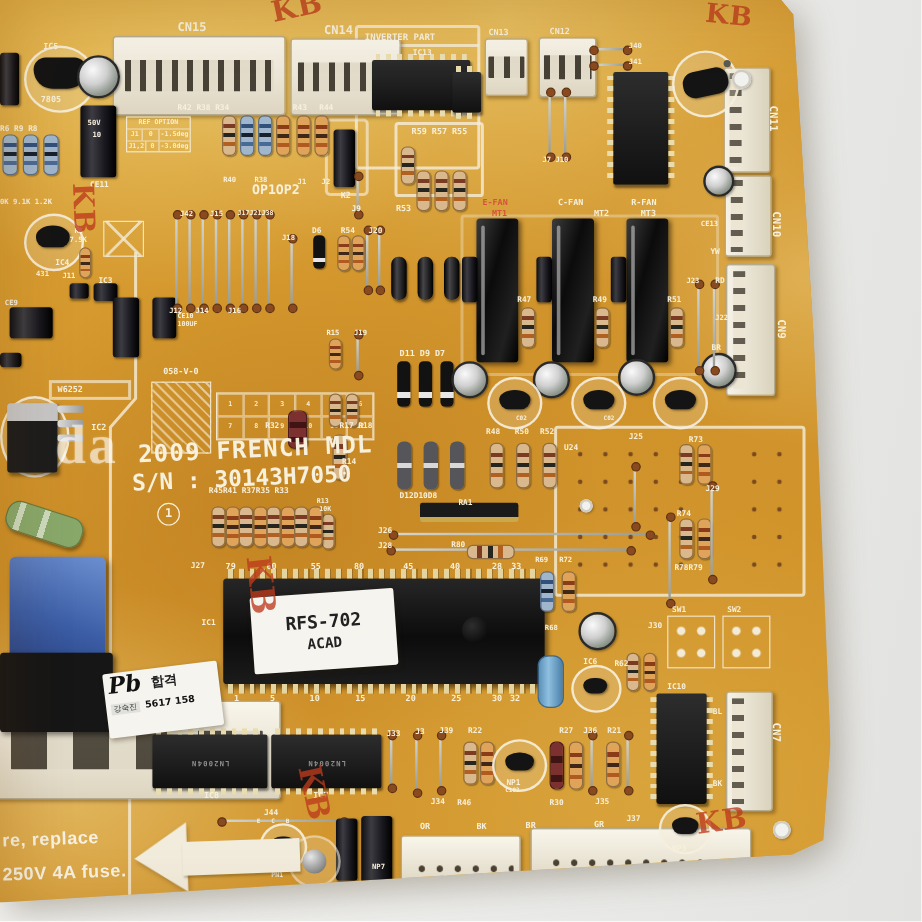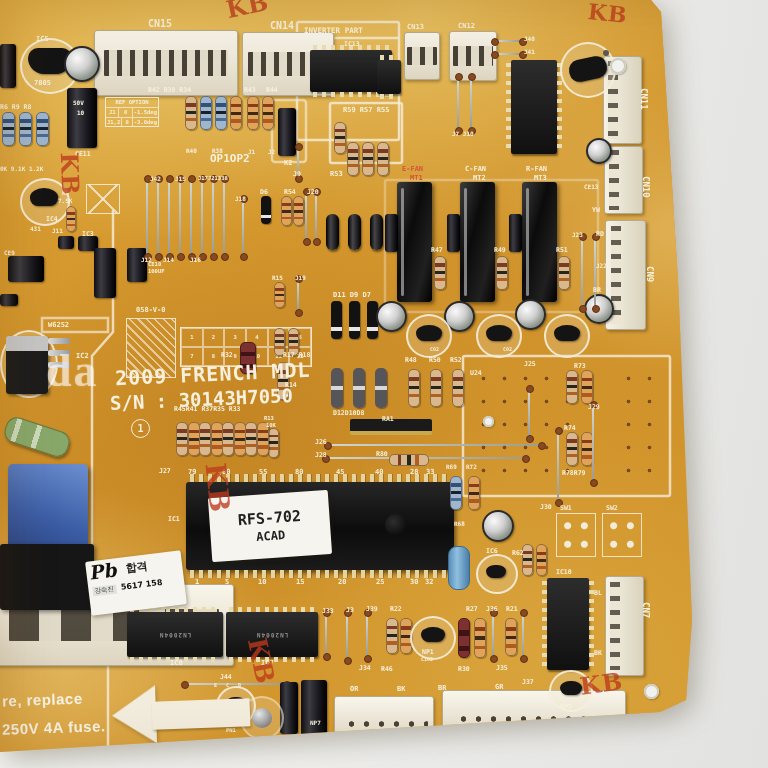--- a/index.html
+++ b/index.html
@@ -433,21 +433,21 @@
    <b class="sl" style="left:376px;top:451px;font-size:6.5px">R80</b>
    <b class="sl" style="left:405px;top:357px;font-size:6.5px">R48</b>
    <b class="sl" style="left:429px;top:357px;font-size:6.5px">R50</b>
    <b class="sl" style="left:450px;top:357px;font-size:6.5px">R52</b>
    <b class="sl" style="left:430px;top:347px;font-size:5px">C02</b>
    <b class="sl" style="left:503px;top:347px;font-size:5px">C02</b>
 
    <b class="sl red" style="left:402px;top:166px">E-FAN</b>
    <b class="sl red" style="left:410px;top:175px">MT1</b>
    <b class="sl" style="left:465px;top:166px">C-FAN</b>
-   <b class="sl" style="left:473px;top:175px">MT2</b>
+   <b class="sl" style="left:495px;top:175px">MT2</b>
    <b class="sl" style="left:526px;top:166px">R-FAN</b>
    <b class="sl" style="left:534px;top:175px">MT3</b>
    <b class="sl" style="left:431px;top:247px;font-size:6.5px">R47</b>
    <b class="sl" style="left:494px;top:247px;font-size:6.5px">R49</b>
    <b class="sl" style="left:556px;top:247px;font-size:6.5px">R51</b>
    <b class="sl" style="left:584px;top:184px;font-size:6px">CE13</b>
    <b class="sl" style="left:592px;top:207px;font-size:6.5px">YW</b>
    <b class="sl" style="left:596px;top:231px;font-size:6.5px">RD</b>
    <b class="sl" style="left:593px;top:287px;font-size:6.5px">BR</b>
    <b class="sl" style="left:572px;top:232px;font-size:6px">J23</b>
@@ -469,21 +469,21 @@
    <b class="sl" style="left:376px;top:579px">25</b>
    <b class="sl" style="left:410px;top:579px">30</b>
    <b class="sl" style="left:425px;top:579px">32</b>
 
    <b class="sl" style="left:470px;top:370px;font-size:6.5px">U24</b>
    <b class="sl" style="left:524px;top:361px;font-size:6.5px">J25</b>
    <b class="sl" style="left:574px;top:363px;font-size:6.5px">R73</b>
    <b class="sl" style="left:588px;top:404px;font-size:6.5px">J29</b>
    <b class="sl" style="left:564px;top:425px;font-size:6.5px">R74</b>
    <b class="sl" style="left:562px;top:470px;font-size:6.5px">R78R79</b>
-   <b class="sl" style="left:540px;top:504px;font-size:6.5px">J30</b>
+   <b class="sl" style="left:540px;top:518px;font-size:6.5px">J30</b>
    <b class="sl" style="left:560px;top:505px;font-size:6.5px">SW1</b>
    <b class="sl" style="left:606px;top:505px;font-size:6.5px">SW2</b>
    <b class="sl" style="left:446px;top:464px;font-size:6px">R69</b>
    <b class="sl" style="left:466px;top:464px;font-size:6px">R72</b>
    <b class="sl" style="left:454px;top:521px;font-size:6px">R68</b>
    <b class="sl" style="left:486px;top:548px;font-size:6.5px">IC6</b>
    <b class="sl" style="left:512px;top:550px;font-size:6.5px">R62</b>
 
    <b class="sl" style="left:322px;top:608px;font-size:6.5px">J33</b>
    <b class="sl" style="left:346px;top:607px;font-size:6.5px">J3</b>

